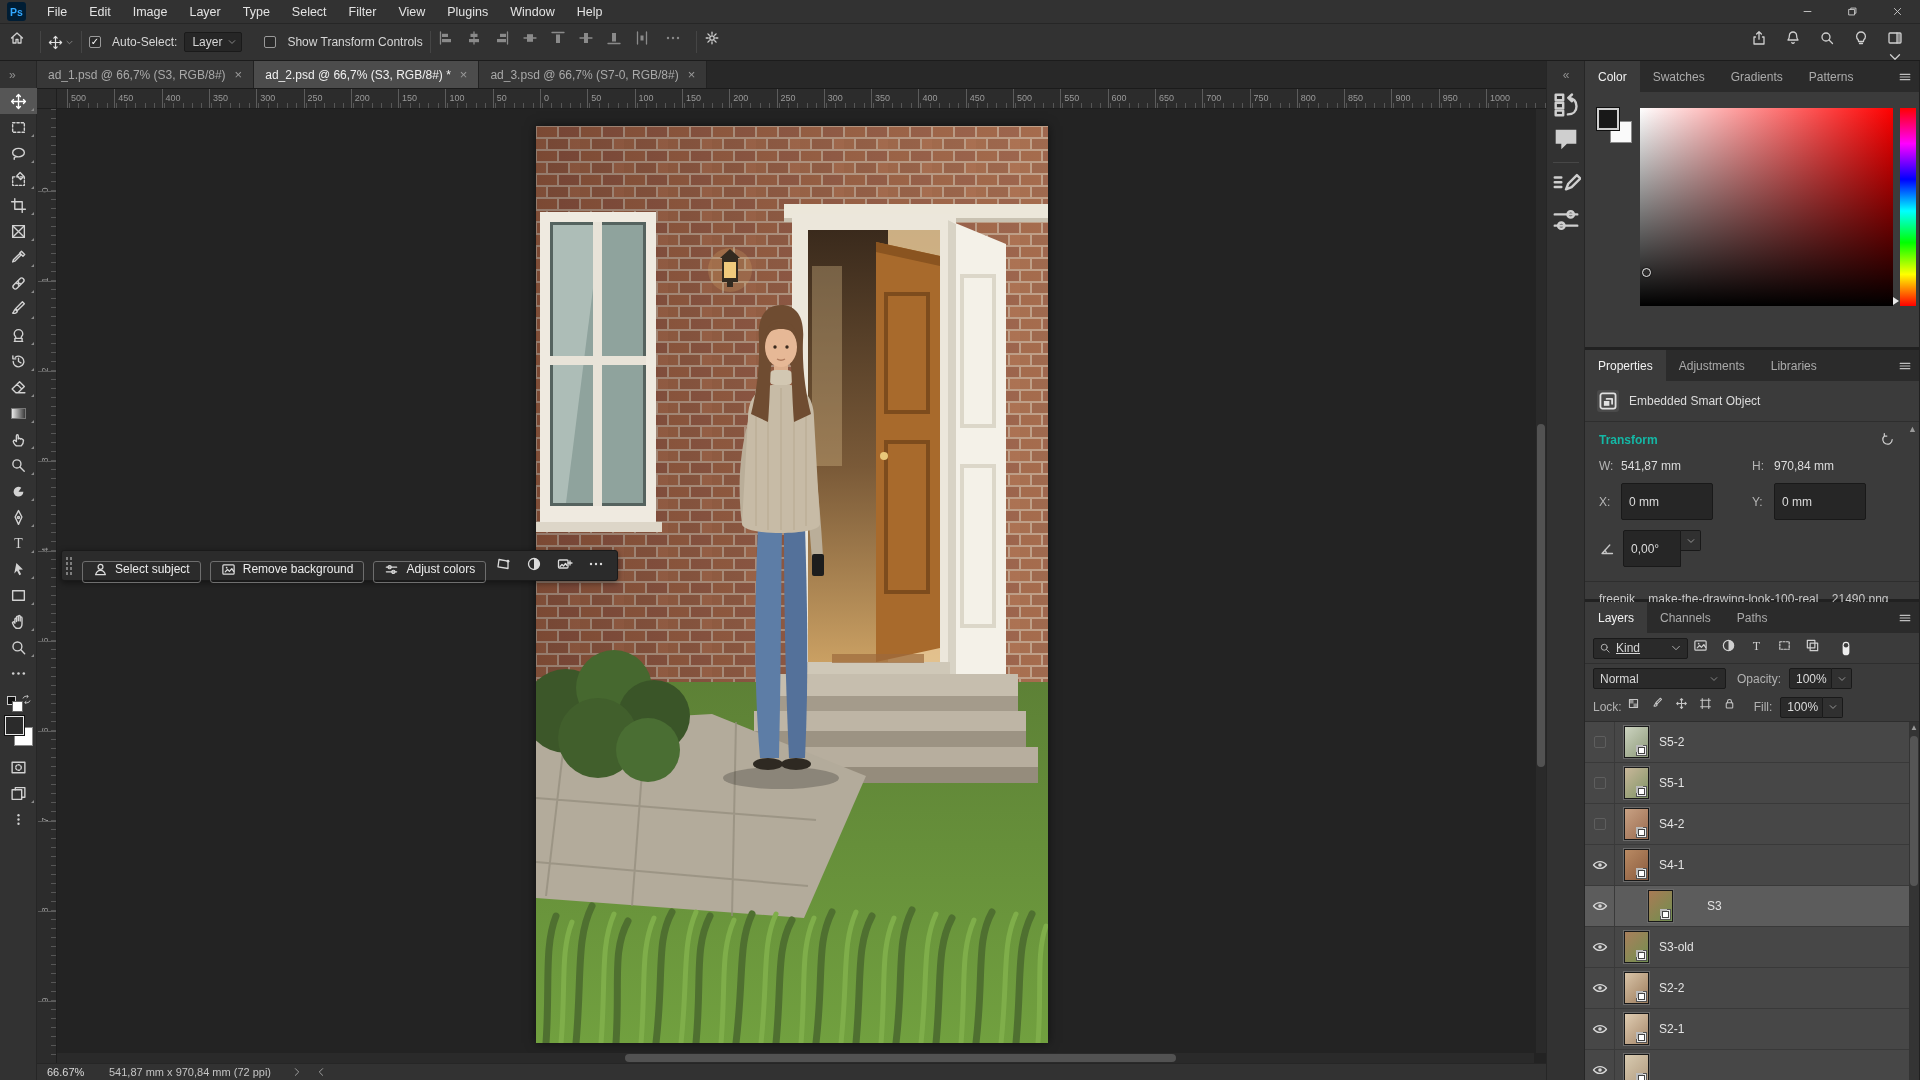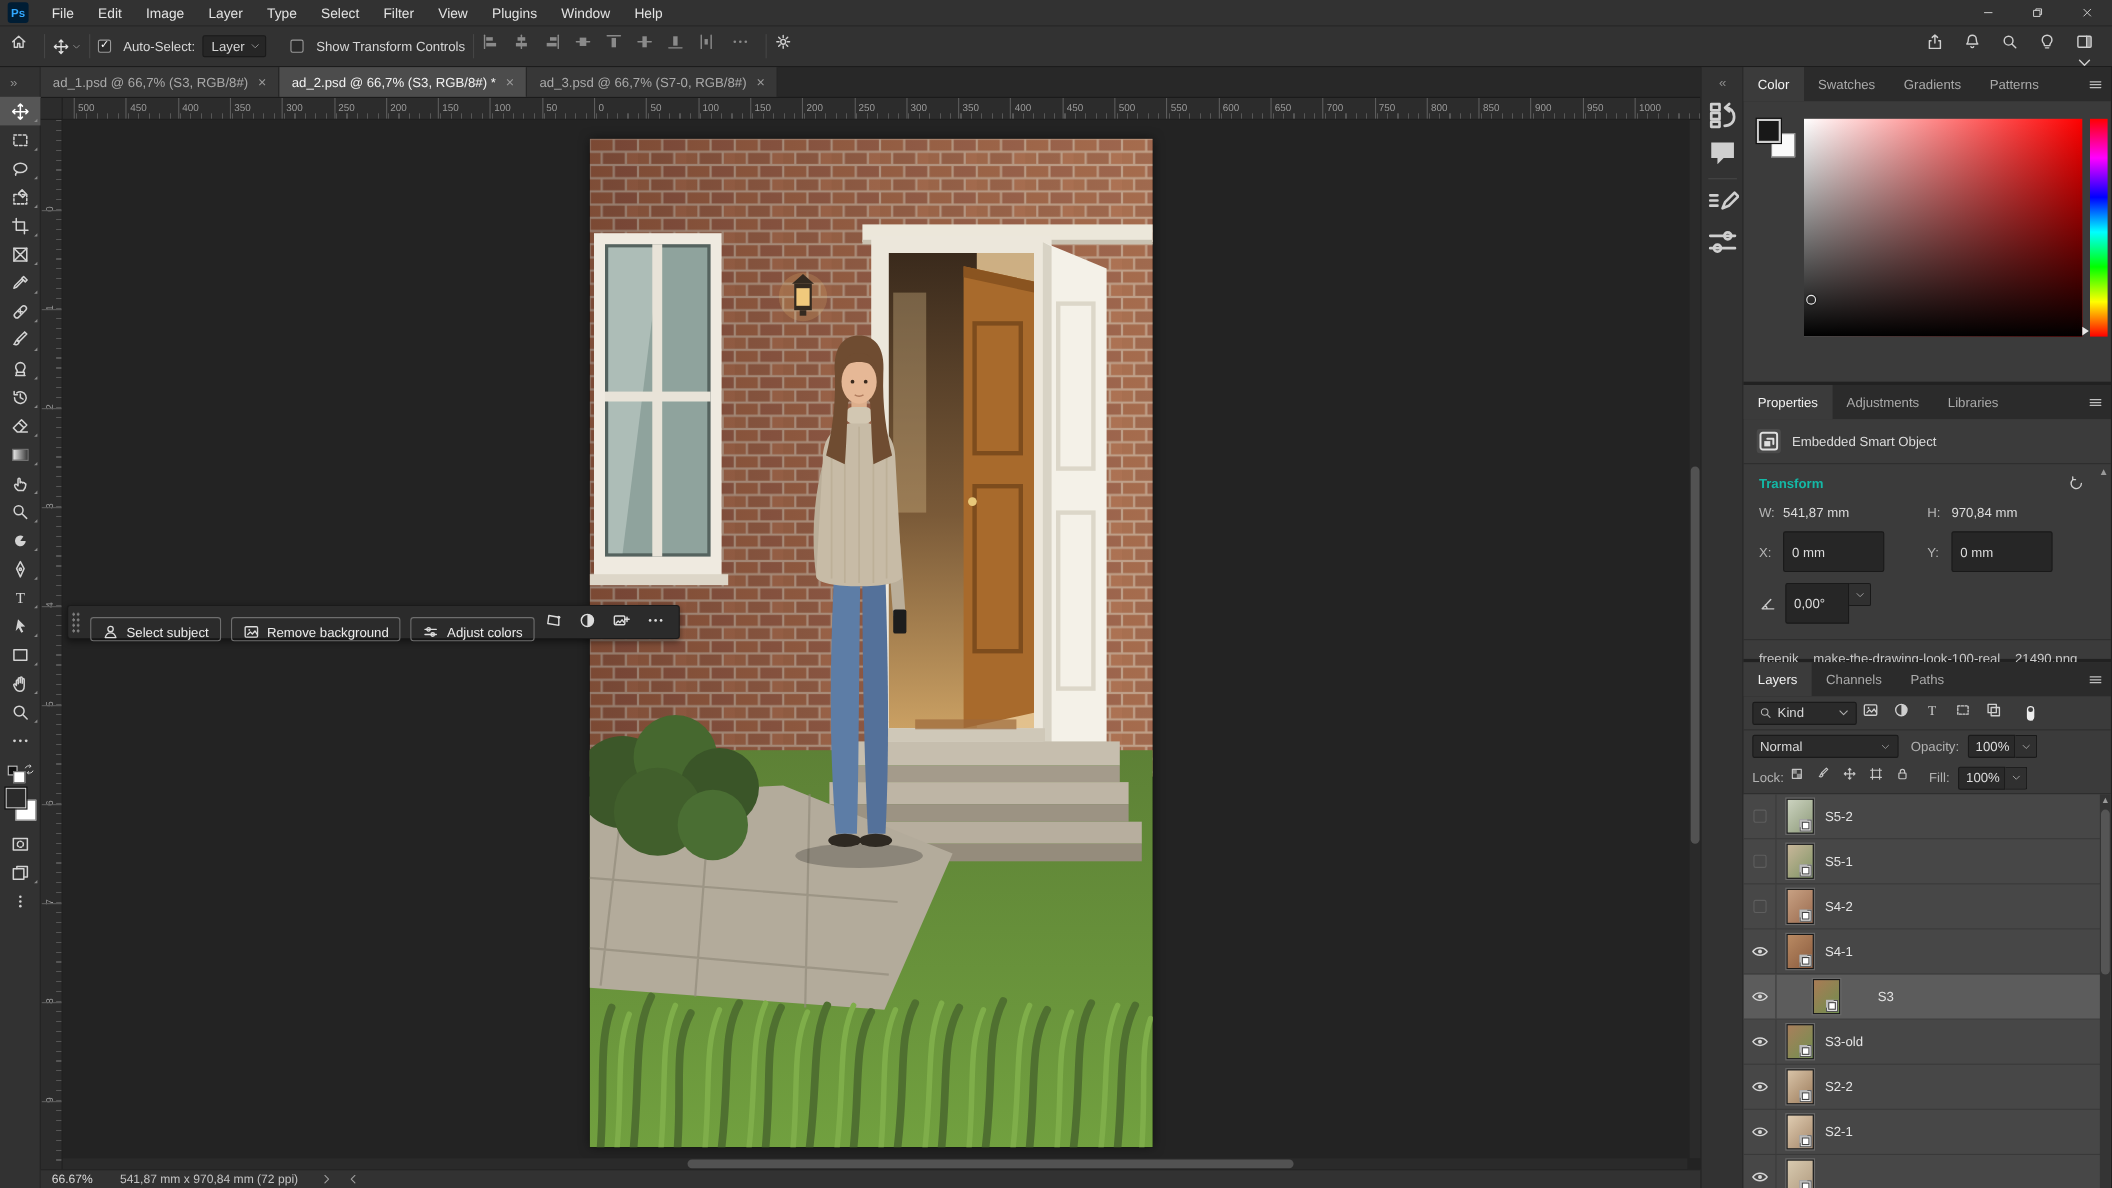--- a/index.html
+++ b/index.html
@@ -76,21 +76,21 @@
   .rlabel-v { position:absolute; left:1px; font-size:9px; color:#9a9a9a; transform:rotate(-90deg); transform-origin:center; width:14px; text-align:center; }
   .rlabel-v::after { content:""; position:absolute; left:-4px; top:7px; width:19px; height:1px; background:#5c5c5c; transform:rotate(90deg); }
 
   .photo { position:absolute; left:499px; top:37px; width:512px; height:917px; box-shadow:0 0 10px rgba(0,0,0,.55); background:#000; }
   .photo svg { display:block; width:100%; height:100%; }
 
   
   .taskbar { position:absolute; left:24px; top:461px; height:31px; background:#2b2b2b; border:1px solid #1a1a1a; border-radius:3px;
              display:flex; align-items:center; padding:0 9px 0 3px; gap:9px; box-shadow:0 2px 6px rgba(0,0,0,.45); z-index:6; }
   .grip { width:8px; height:20px; background-image:radial-gradient(#7e7e7e 1px, transparent 1.2px); background-size:4px 5px; }
-  .task-btn { height:22px; border:1px solid #6e6e6e; border-radius:3px; display:inline-flex; align-items:flex-end; gap:7px; padding:0 10px; color:#ececec; font-size:12px; background:transparent;margin-top:12px; }
+  .task-btn { height:22px; border:1px solid #6e6e6e; border-radius:3px; display:inline-flex; align-items:flex-start; gap:7px; padding:0 10px; color:#ececec; font-size:12px; background:transparent;margin-top:12px; }
   .task-btn .icon { width:15px; height:15px; color:#dcdcdc; }
   .task-icon { width:20px; height:20px; color:#dcdcdc; }
   .task-icon .icon { width:16px; height:16px; }
 
   
   .hscroll { position:absolute; left:20px; right:12px; bottom:0; height:10px; background:#2a2a2a; z-index:5; }
   .hscroll .thumb { position:absolute; left:568px; width:551px; top:1px; height:8px; background:#525252; border-radius:4px; }
   .vscroll { position:absolute; right:0; top:20px; bottom:10px; width:10px; background:#2a2a2a; z-index:5; }
   .vscroll .thumb { position:absolute; top:315px; height:343px; left:1px; width:8px; background:#525252; border-radius:4px; }
 
@@ -144,21 +144,21 @@
   .angle-box .pbox { width:58px; border-radius:2px 0 0 2px; }
   .chev-box { width:20px; height:21px; background:#303030; border:1px solid #191919; border-left:none; border-radius:0 2px 2px 0; display:flex; align-items:center; justify-content:center; color:#aaa; }
   .chev-box .icon { width:10px; height:10px; }
   .prop-file { padding:10px 14px; font-size:12px; color:#c9c9c9; white-space:nowrap; overflow:hidden; text-overflow:ellipsis; }
   .pscroll { position:absolute; right:1px; top:2px; width:11px; height:14px; color:#9a9a9a; font-size:9px; text-align:center; }
 
   
   .layers-panel { flex:1; }
   .lrow { display:flex; align-items:center; padding:0 8px; gap:5px; flex:none; }
   .filter-row { height:31px; border-bottom:1px solid #2e2e2e; }
-  .kind-box { width:95px; height:21px; background:#2a2a2a; border:1px solid #1a1a1a; border-radius:2px; display:flex; align-items:center; gap:5px; padding:0 5px; color:#d6d6d6; }
+  .kind-box { width:95px; height:21px; background:#2a2a2a; border:1px solid #1a1a1a; border-radius:2px; display:flex; align-items:center; gap:5px; padding:0 5px; color:#d6d6d6;text-decoration:underline; }
   .kind-box .icon { width:12px; height:12px; color:#b0b0b0; }
   .kind-box .chev { margin-left:auto; }
   .filt-icon { width:25px; height:21px; color:#cfcfcf; }
   .filt-icon .icon { width:15px; height:15px; }
   .filt-toggle { margin-left:2px; width:18px; height:21px; color:#ededed; }
   .blend-row { height:29px; }
   .blend-box { width:133px; height:21px; background:#2a2a2a; border:1px solid #1a1a1a; border-radius:2px; display:flex; align-items:center; padding:0 6px; color:#d9d9d9; }
   .blend-box .chev { margin-left:auto; width:10px; height:10px; color:#9a9a9a; }
   .small-lab { color:#b2b2b2; font-size:12px; margin-left:6px; }
   .val-box { display:flex; margin-left:3px; }

